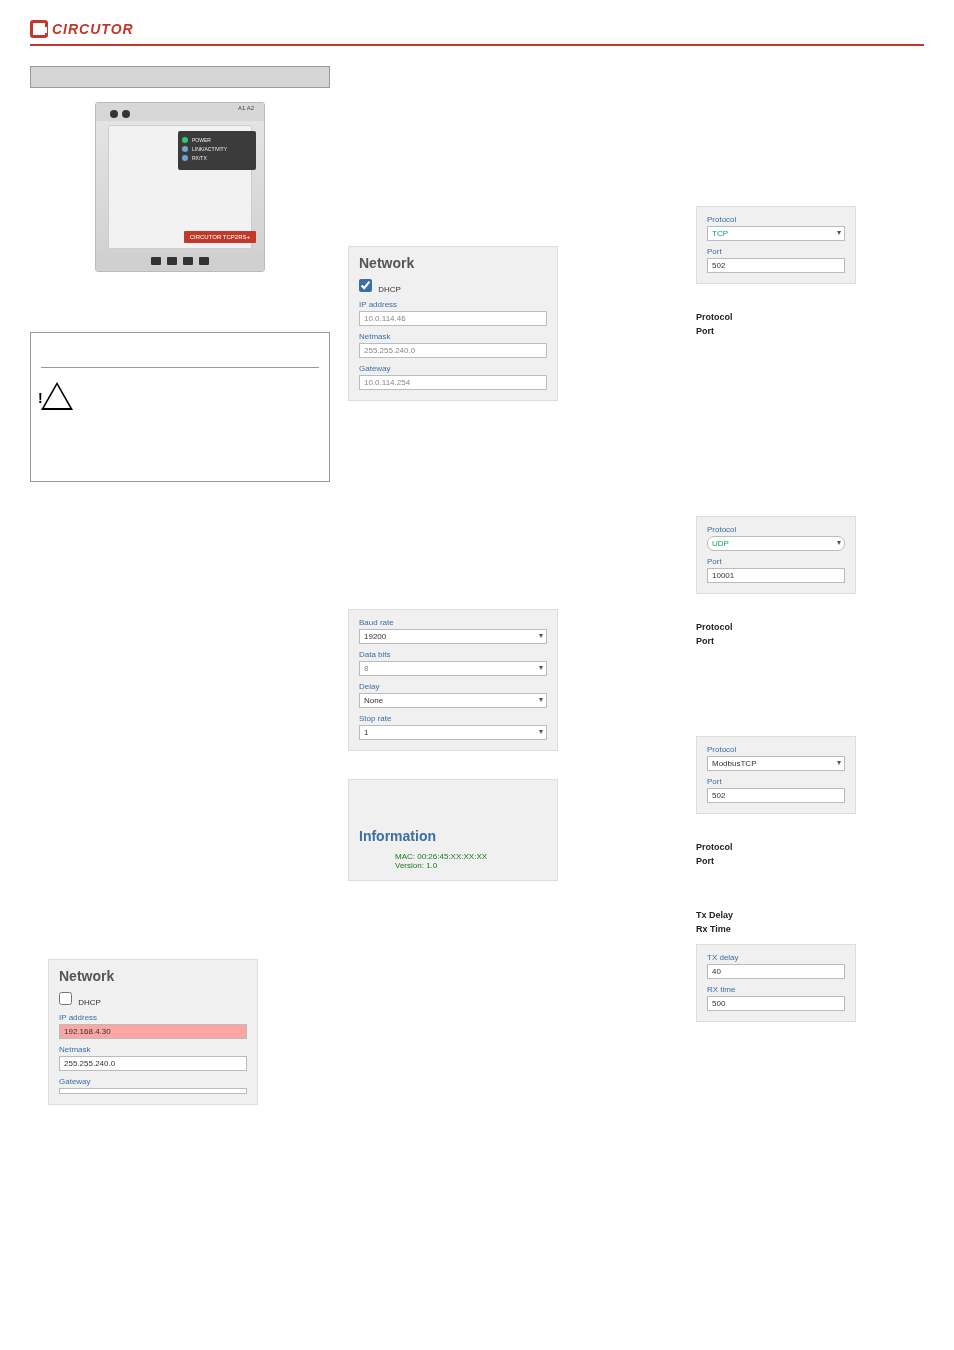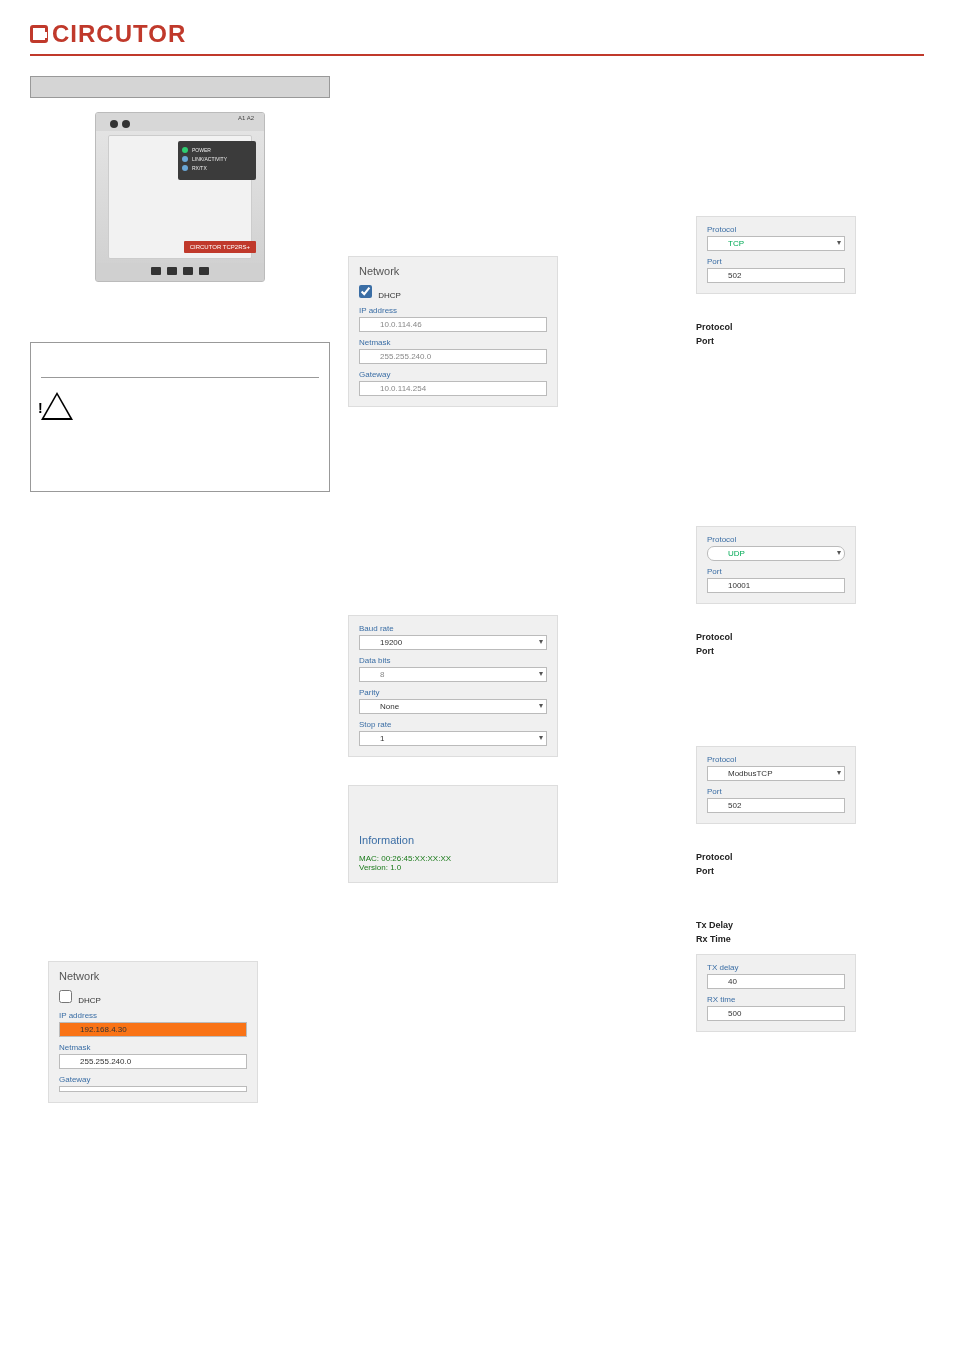--- a/index.html
+++ b/index.html
@@ -13,23 +13,24 @@
   }
   
   .header-bar {
     display: flex;
     align-items: center;
     padding-bottom: 6px;
     border-bottom: 2px solid #c0392b;
   }
   .logo-text {
     color: #c0392b;
-    font-size: 24px;
+    font-size: 14px;
     font-weight: bold;
     letter-spacing: 1px;
+    font-style: italic;
   }
   .logo-c {
     display: inline-block;
     width: 18px; height: 18px;
     border: 3px solid #c0392b;
     border-radius: 3px;
     margin-right: 4px;
     position: relative;
     vertical-align: middle;
   }
@@ -125,35 +126,35 @@
   
   .panel {
     background:#f0f0f0;
     border:1px solid #ddd;
     padding:8px 10px 10px 10px;
     width: 210px;
     margin-bottom: 28px;
     font-size:8px;
   }
   .panel-sm { width: 160px; }
-  .panel h5 { font-size:11px; color:#555; margin-bottom:8px; font-weight:normal;}
+  .panel h5 { font-size:14px; color:#555; margin-bottom:8px; font-weight:bold;}
   .field-label{ color:#3b6ea5; font-size:8px; margin-top:6px; display:block;}
   .field-input{
     display:block; width:100%;
     background:#fff; border:1px solid #bbb;
-    padding:2px 20px; font-size:8px; color:#333; margin-top:2px;
-  }
-  .field-input.sel{background:#f97316;}
+    padding:2px 4px; font-size:8px; color:#333; margin-top:2px;
+  }
+  .field-input.sel{background:#fca5a5;}
   .field-input.dim{color:#888;}
   .chk{margin-right:4px; accent-color:#3b6ea5;}
   .dd { position:relative; }
   .dd::after{
     content:"▾"; position:absolute; right:4px; top:2px; font-size:8px; color:#555;
   }
-  .green-val{color:#1a7a1a;}
+  .green-val{color:#1a7a1a;margin-left:36px;}
   
   .kv-line b{font-weight:bold;}
   .kv-line{font-size:9px; margin-top:4px; color:#222;}
   .sect { margin-bottom: 40px; }
   
   .sp-lg{height:90px;}
   .sp-md{height:50px;}
   .right-block{margin-left:30px;}
 </style>
 </head>
@@ -229,21 +230,21 @@
 
     <div class="panel">
       <span class="field-label" style="margin-top:0">Baud rate</span>
       <div class="dd">
           <span class="field-input">19200</span>
         </div>
       <span class="field-label">Data bits</span>
       <div class="dd">
           <span class="field-input dim">8</span>
         </div>
-      <span class="field-label">Parity</span>
+      <span class="field-label">Delay</span>
       <div class="dd">
           <span class="field-input">None</span>
         </div>
       <span class="field-label">Stop rate</span>
       <div class="dd">
           <span class="field-input">1</span>
         </div>
     </div>
 
     <div class="panel">

